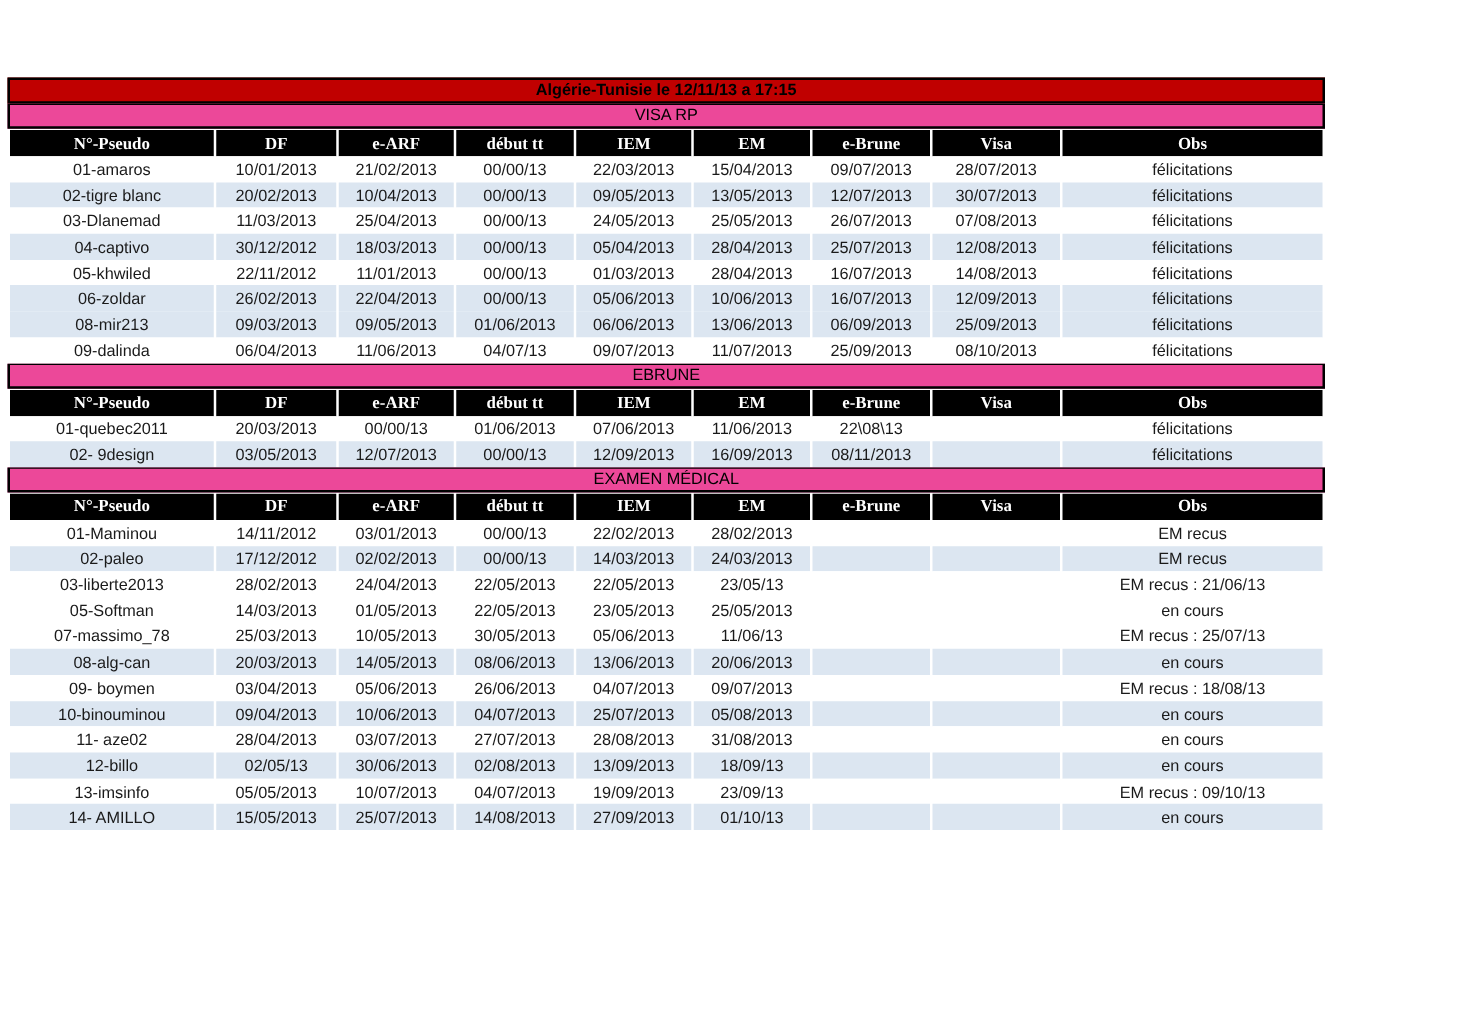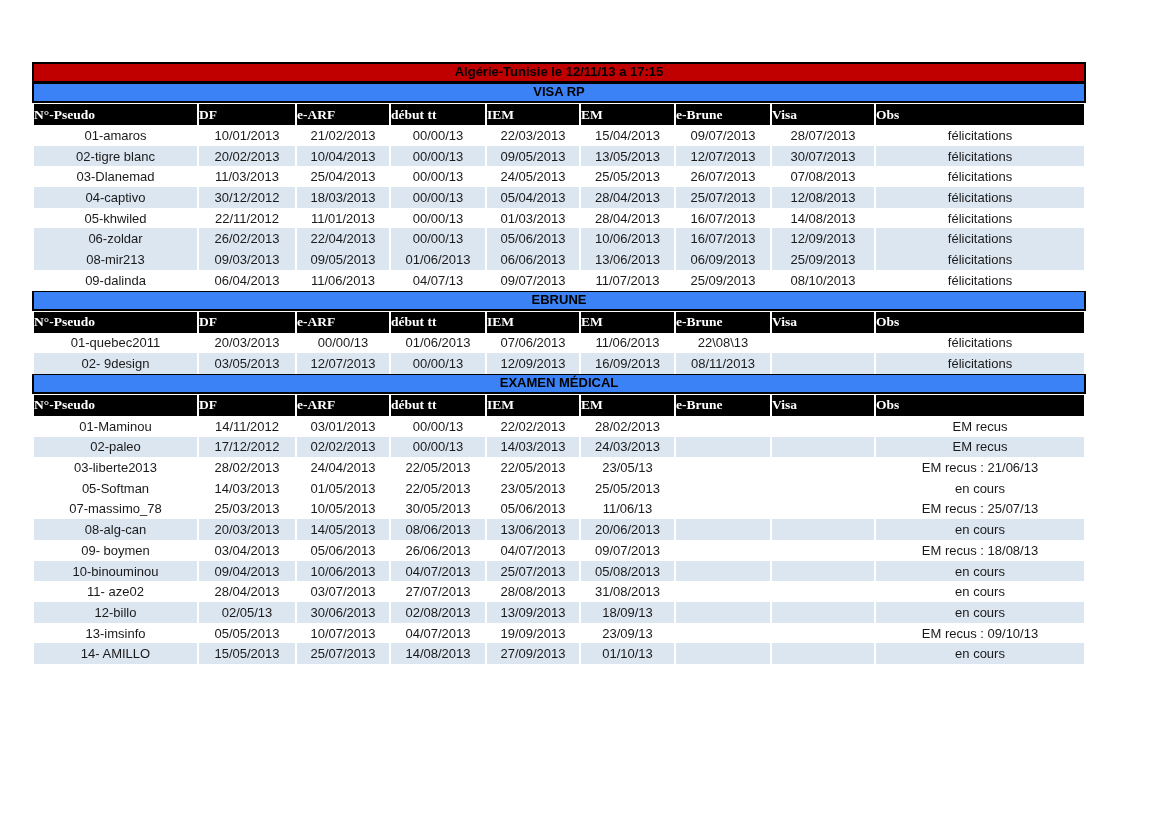--- a/index.html
+++ b/index.html
@@ -6,43 +6,43 @@
     margin: 0;
     padding: 0;
     background: #ffffff;
     width: 1169px;
     height: 826px;
     font-family: "Liberation Sans", sans-serif;
     overflow: hidden;
   }
   .sheet {
     position: absolute;
-    left: 32px;
+    left: 6px;
     top: 62px;
     width: 1054px;
   }
   .title-bar {
     box-sizing: border-box;
     height: 21px;
     background: #c00000;
     border: 2px solid #000000;
     color: #000000;
     font-weight: bold;
     font-size: 13px;
     text-align: center;
     line-height: 16px;
   }
   .section-bar {
     box-sizing: border-box;
     height: 20px;
-    background: #3b82f6;
+    background: #ec4899;
     border: 2px solid #000000;
     border-top-width: 1px;
     color: #000000;
-    font-weight: bold;
+    font-weight: normal;
     font-size: 13px;
     text-align: center;
     line-height: 16px;
   }
   table.grid {
     table-layout: fixed;
     width: 1054px;
     border-collapse: separate;
     border-spacing: 2px 0;
     margin: 1px 0 0 0;
@@ -57,21 +57,21 @@
   table.grid col.c7 { width: 102px; }
   table.grid col.c8 { width: 208px; }
   table.grid th {
     background: #000000;
     color: #ffffff;
     font-family: "Liberation Serif", serif;
     font-weight: bold;
     font-size: 13.5px;
     height: 21px;
     padding: 0;
-    text-align: left;
+    text-align: center;
     overflow: hidden;
     white-space: nowrap;
   }
   table.grid td {
     height: 20.7px;
     padding: 0;
     font-size: 13px;
     color: #1a1a1a;
     text-align: center;
     overflow: hidden;

